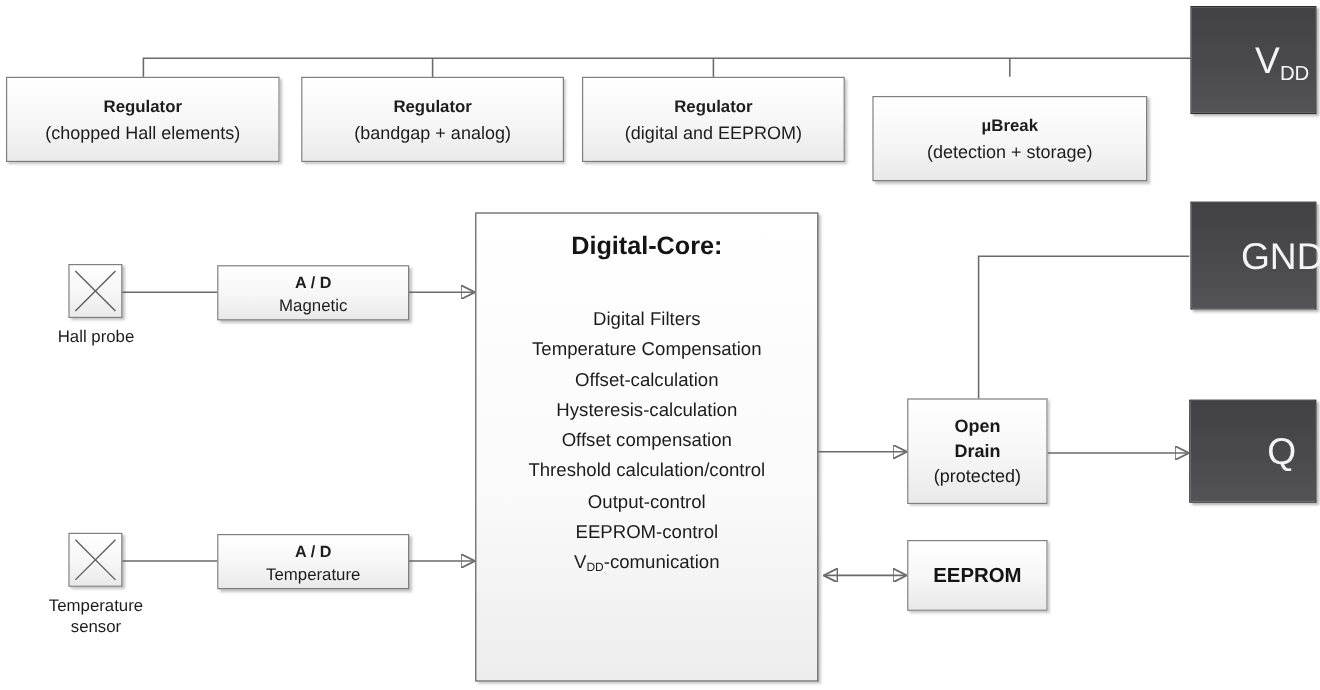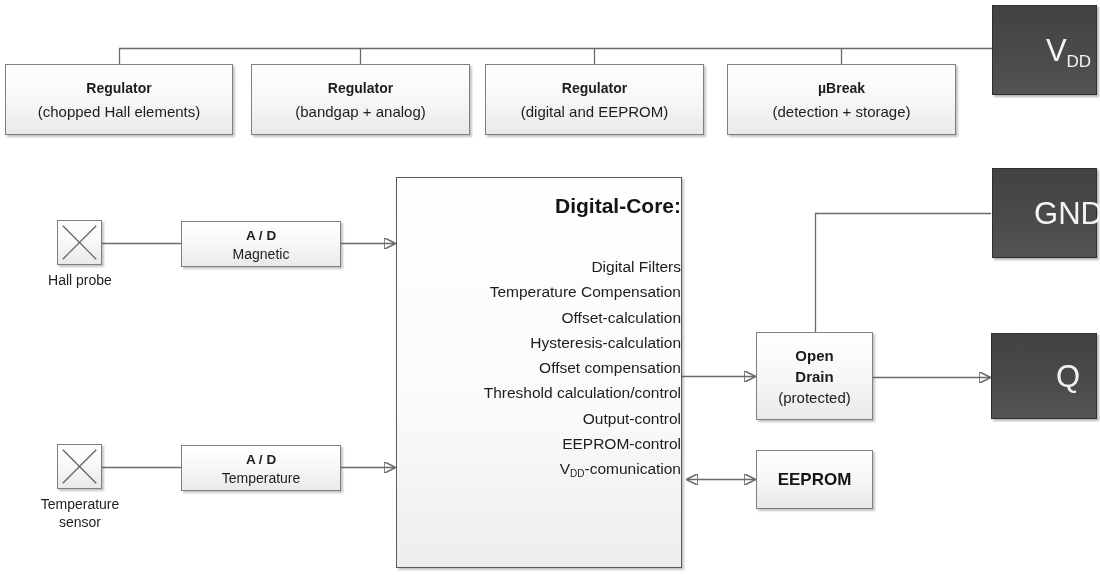--- a/index.html
+++ b/index.html
@@ -27,21 +27,20 @@
     box-shadow:2px 2px 2px rgba(90,90,90,0.45);
     display:flex;align-items:center;justify-content:center;
     color:#f4f4f4;font-size:31px;line-height:31px;padding-left:48px;
   }
   .pin sub{font-size:17px;vertical-align:baseline;position:relative;bottom:-6px;line-height:0;}
   .core-box{
     left:396px;top:177px;width:286px;height:391px;
     border:1.5px solid #5a5a5a;
     justify-content:flex-start;padding-top:16px;
     background:linear-gradient(180deg,#ffffff 0%,#fafafa 60%,#ededed 100%);
-    align-items:flex-end;
   }
   .core-title{font-weight:bold;font-size:21px;color:#141414;margin-bottom:36px;}
   .fn{font-size:15.5px;line-height:25.3px;color:#1c1c1c;}
   .fn sub{font-size:10px;vertical-align:baseline;position:relative;bottom:-3px;line-height:0;}
   .adc-box{width:160px;height:46px;text-align:right;}
   .adc-l1{font-weight:bold;font-size:13.5px;line-height:19px;color:#1d1d1d;}
   .adc-l2{font-size:14px;line-height:18px;color:#1d1d1d;}
   .sensor-box{width:45px;height:45px;padding:0;}
   .sensor-label{
     position:absolute;text-align:center;font-size:14px;line-height:18px;color:#1d1d1d;
@@ -82,21 +81,21 @@
     <div class="box-sub">(chopped Hall elements)</div>
   </div>
   <div class="box top-box" style="left:251px;width:219px;">
     <div class="box-title">Regulator</div>
     <div class="box-sub">(bandgap + analog)</div>
   </div>
   <div class="box top-box" style="left:485px;width:219px;">
     <div class="box-title">Regulator</div>
     <div class="box-sub">(digital and EEPROM)</div>
   </div>
-  <div class="box top-box" style="left:727px;width:229px;">
+  <div class="box top-box" style="left:727px;width:229px;margin-top:16px;">
     <div class="box-title">µBreak</div>
     <div class="box-sub">(detection + storage)</div>
   </div>
 
   <div class="pin" style="left:992px;top:5px;width:105px;height:90px;">
     <span><span>V</span><sub>DD</sub></span>
   </div>
   <div class="pin" style="left:992px;top:168px;width:105px;height:90px;">
     <span>GND</span>
   </div>

